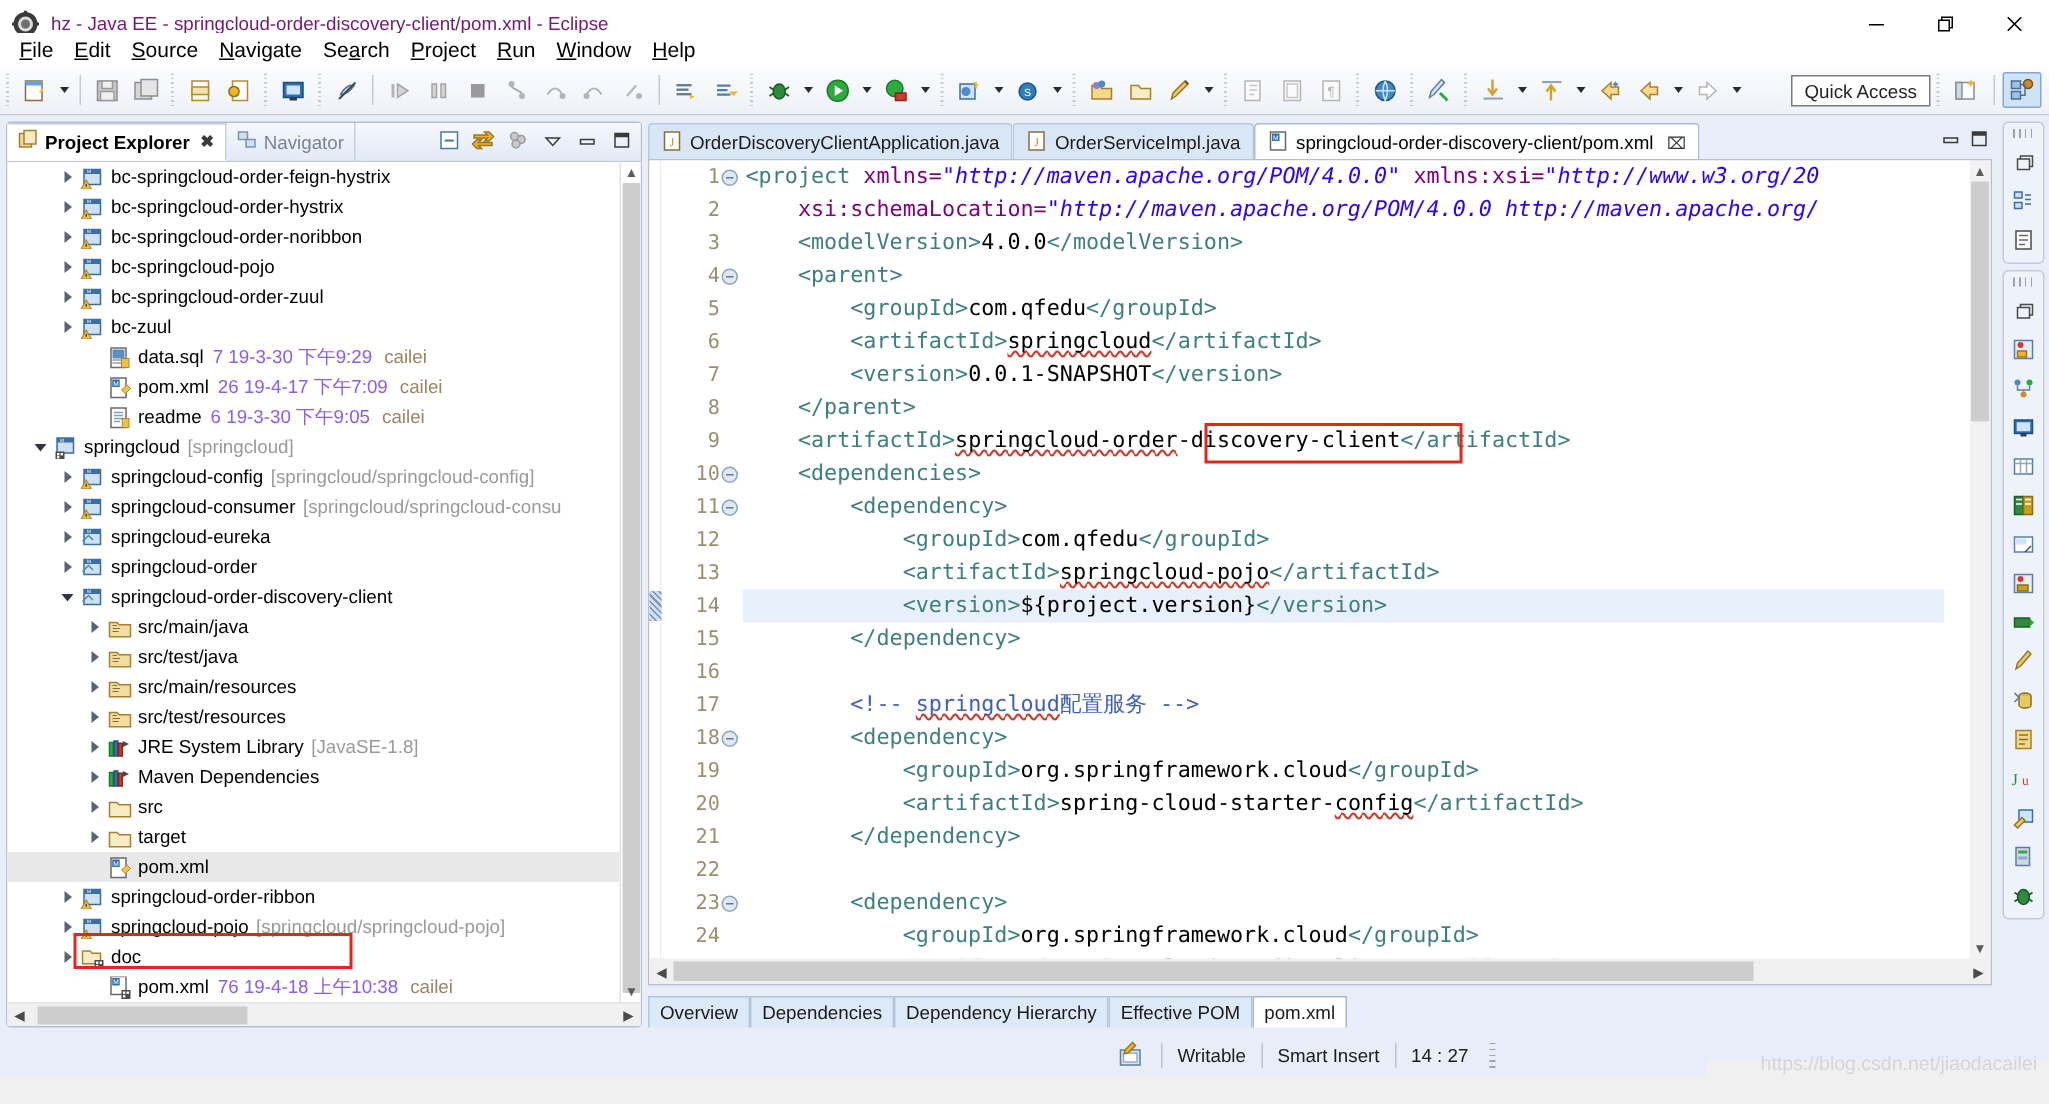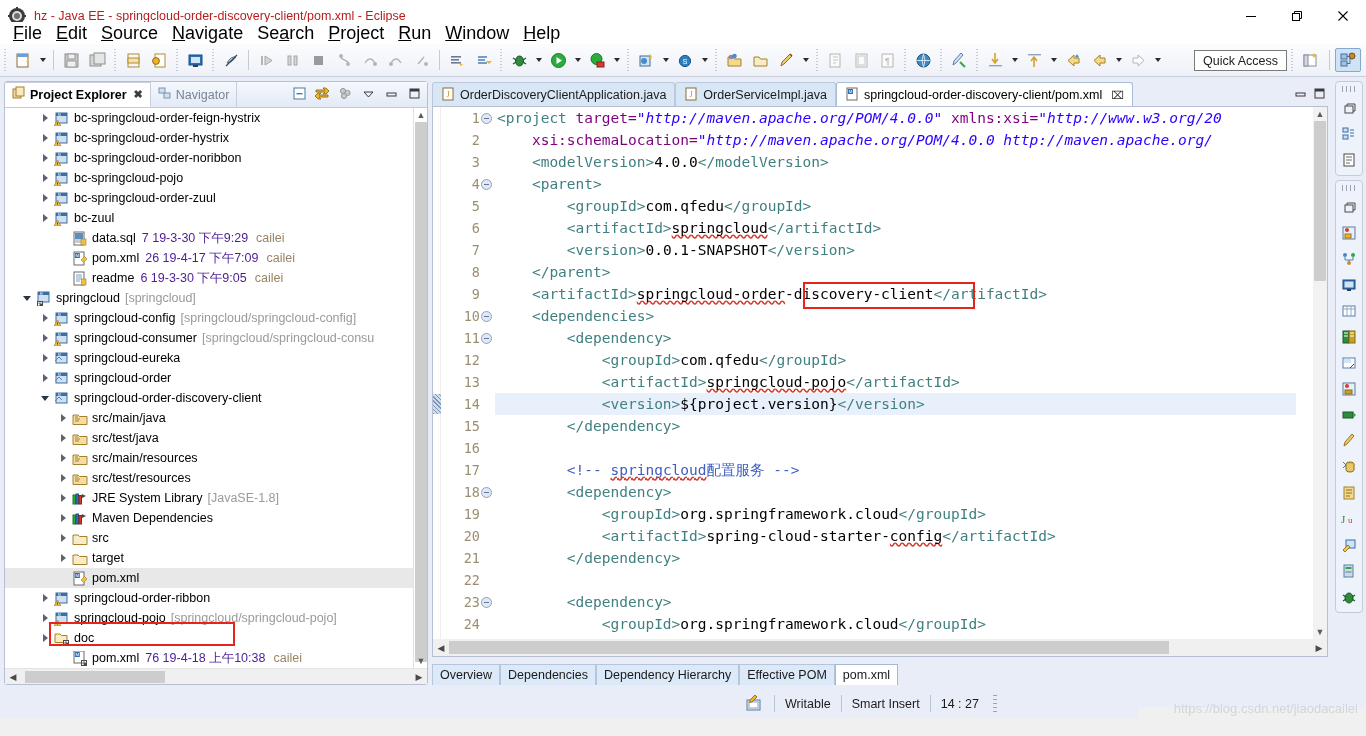--- a/index.html
+++ b/index.html
@@ -20,40 +20,40 @@
   .titlebar {
     position: absolute; left: 0; top: 0; width: 1366px; height: 32px;
     background: #ffffff;
     display: flex; align-items: center;
   }
   .title-icon {
     width: 18px; height: 18px; margin-left: 8px; margin-right: 8px;
     flex: 0 0 auto;
   }
   .title-text {
-    font-size: 12.5px; color: #b91c1c; white-space: nowrap;
+    font-size: 12.5px; color: #701a75; white-space: nowrap;
   }
   .win-buttons {
     position: absolute; right: 0; top: 0; height: 32px;
     display: flex; align-items: center;
   }
   .win-btn {
     width: 46px; height: 32px;
     display: flex; align-items: center; justify-content: center;
     font-size: 13px; color: #000;
   }
 
   
   .menubar {
     position: absolute; left: 0; top: 22px; width: 1366px; height: 22px;
     background: #ffffff;
     display: flex; align-items: center; padding-left: 6px;
   }
   .menu-item {
-    font-size: 18px; color: #000;
+    font-size: 14px; color: #000;
     padding: 2px 7px; white-space: nowrap;
   }
   .menu-item u { text-decoration: underline; }
 
   
   .toolbar {
     position: absolute; left: 0; top: 44px; width: 1366px; height: 33px;
     background: linear-gradient(#fbfcfe, #eef1f7);
     border-bottom: 1px solid #c8cedb;
     display: flex; align-items: center;
@@ -156,21 +156,21 @@
     border-left: 5px solid #5a6472;
   }
   .twist.down::after {
     content: ""; width: 0; height: 0;
     border-left: 4px solid transparent;
     border-right: 4px solid transparent;
     border-top: 5px solid #2b3642;
   }
   .ticon { width: 18px; height: 16px; flex: 0 0 18px; margin-right: 3px; display:flex; align-items:center; justify-content:center;}
   .tlabel { color: #000; }
-  .tmeta { color: #4c1d95; margin-left: 6px; }
+  .tmeta { color: #8b5cf6; margin-left: 6px; }
   .tpath { color: #9a9a9a; margin-left: 5px; }
   .tuser { color: #9a8464; margin-left: 8px; }
 
   .pe-vscroll {
     position: absolute; right: 0; top: 0; width: 14px; bottom: 16px;
     background: #fff; border-left: 1px solid #e2e2e2;
   }
   .sb-arrow-up, .sb-arrow-dn {
     position: absolute; left: 0; width: 14px; height: 14px;
     display: flex; align-items: center; justify-content: center;
@@ -1214,21 +1214,21 @@
             <div class="gline">
               <span>24</span>
               <span class="fold"></span>
             </div>
             <div class="gline">
               <span>25</span>
               <span class="fold"></span>
             </div>
           </div>
         <div class="codewrap" id="codewrap">
-            <div class="cline"><span class="tag">&lt;project </span><span class="attr">target=</span><span class="str">"http://maven.apache.org/POM/4.0.0"</span><span class="txt"> </span><span class="attr">xmlns:xsi=</span><span class="str">"http://www.w3.org/20</span></div>
+            <div class="cline"><span class="tag">&lt;project </span><span class="attr">xmlns=</span><span class="str">"http://maven.apache.org/POM/4.0.0"</span><span class="txt"> </span><span class="attr">xmlns:xsi=</span><span class="str">"http://www.w3.org/20</span></div>
             <div class="cline">&nbsp;&nbsp;&nbsp;&nbsp;<span class="attr">xsi:schemaLocation=</span><span class="str">"http://maven.apache.org/POM/4.0.0 http://maven.apache.org/</span></div>
             <div class="cline">&nbsp;&nbsp;&nbsp;&nbsp;<span class="tag">&lt;modelVersion&gt;</span><span class="txt">4.0.0</span><span class="tag">&lt;/modelVersion&gt;</span></div>
             <div class="cline">&nbsp;&nbsp;&nbsp;&nbsp;<span class="tag">&lt;parent&gt;</span></div>
             <div class="cline">&nbsp;&nbsp;&nbsp;&nbsp;&nbsp;&nbsp;&nbsp;&nbsp;<span class="tag">&lt;groupId&gt;</span><span class="txt">com.qfedu</span><span class="tag">&lt;/groupId&gt;</span></div>
             <div class="cline">&nbsp;&nbsp;&nbsp;&nbsp;&nbsp;&nbsp;&nbsp;&nbsp;<span class="tag">&lt;artifactId&gt;</span><span class="sq">springcloud</span><span class="tag">&lt;/artifactId&gt;</span></div>
             <div class="cline">&nbsp;&nbsp;&nbsp;&nbsp;&nbsp;&nbsp;&nbsp;&nbsp;<span class="tag">&lt;version&gt;</span><span class="txt">0.0.1-SNAPSHOT</span><span class="tag">&lt;/version&gt;</span></div>
             <div class="cline">&nbsp;&nbsp;&nbsp;&nbsp;<span class="tag">&lt;/parent&gt;</span></div>
             <div class="cline">&nbsp;&nbsp;&nbsp;&nbsp;<span class="tag">&lt;artifactId&gt;</span><span class="sq">springcloud-order</span><span class="txt">-discovery-client</span><span class="tag">&lt;/artifactId&gt;</span></div>
             <div class="cline">&nbsp;&nbsp;&nbsp;&nbsp;<span class="tag">&lt;dependencies&gt;</span></div>
             <div class="cline">&nbsp;&nbsp;&nbsp;&nbsp;&nbsp;&nbsp;&nbsp;&nbsp;<span class="tag">&lt;dependency&gt;</span></div>

